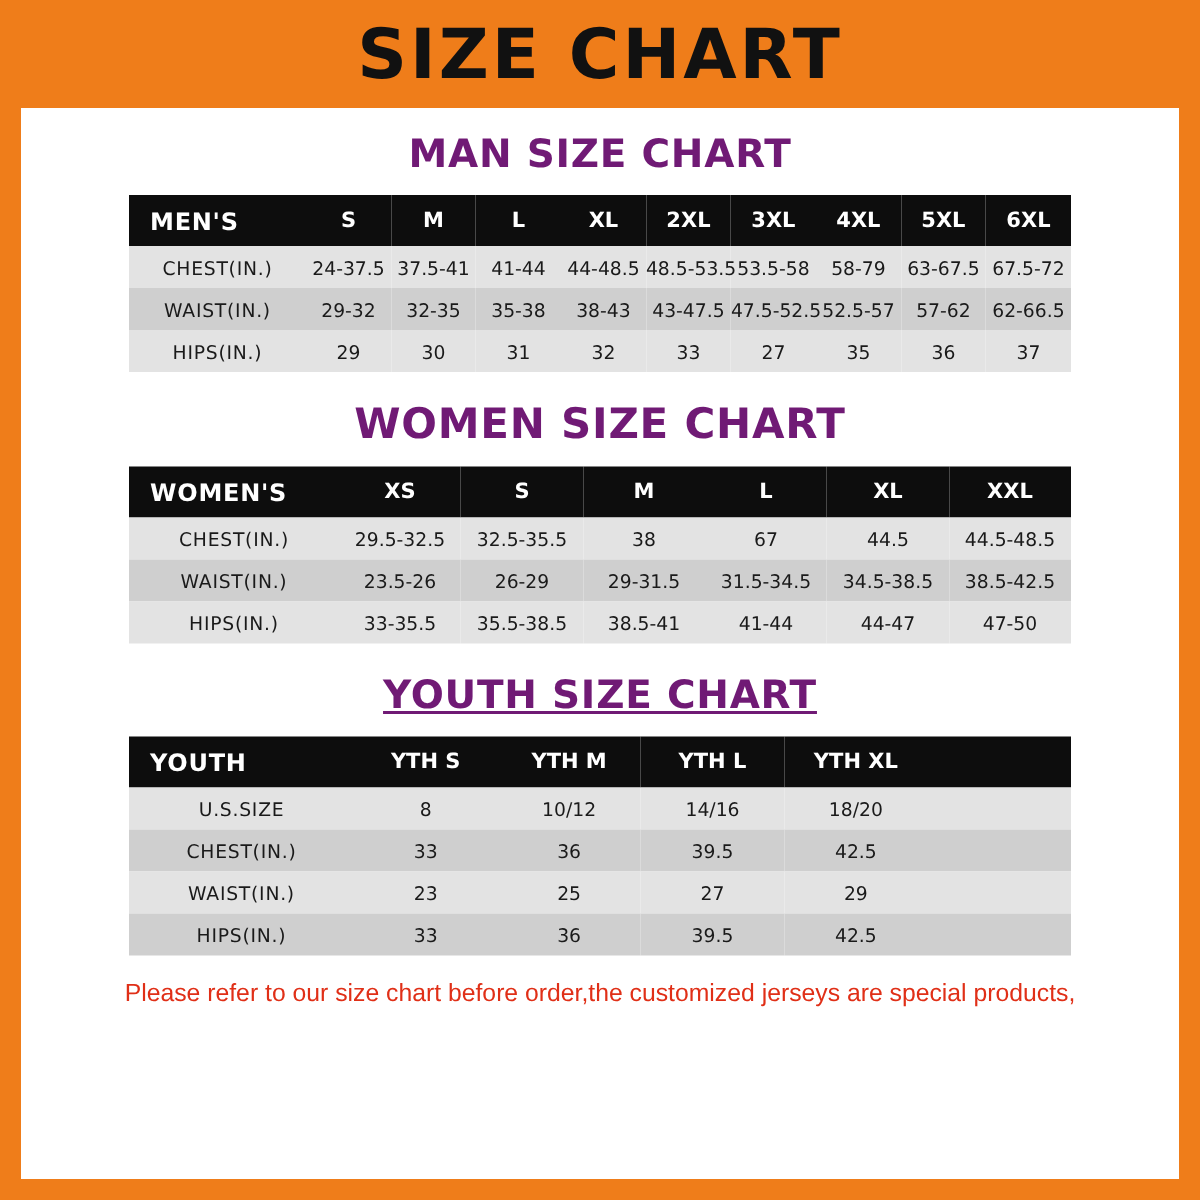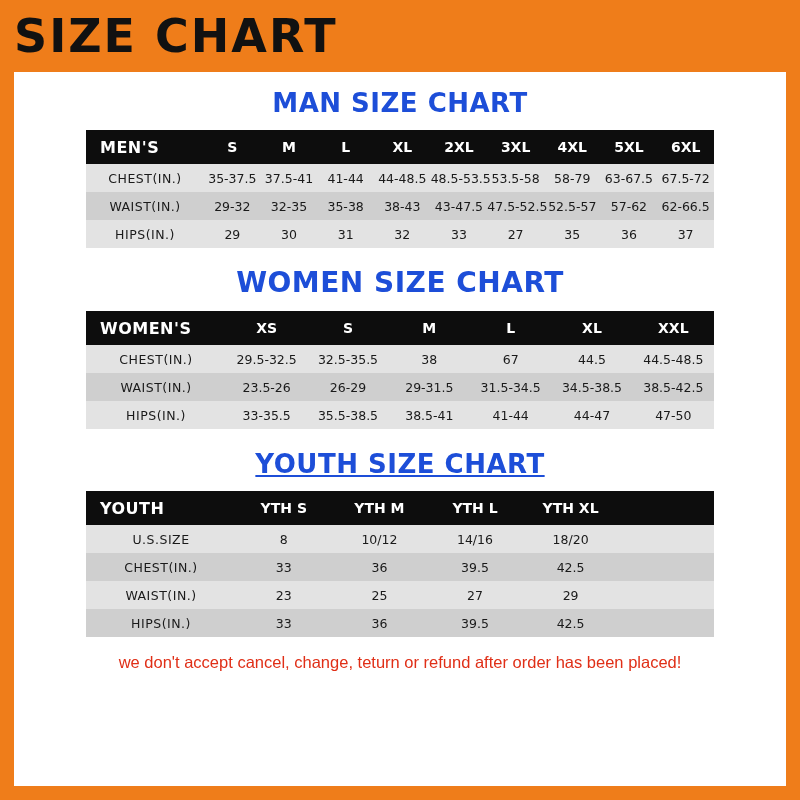--- a/index.html
+++ b/index.html
@@ -20,37 +20,38 @@
     background: #ffffff;
     box-sizing: border-box;
     border-left: 14px solid #ef7d1a;
     border-right: 14px solid #ef7d1a;
   }
   .banner {
     height: 72px;
     background: #ef7d1a;
     display: flex;
     align-items: center;
+    justify-content: center;
   }
   .banner-title {
     font-family: "DejaVu Sans", sans-serif;
     font-weight: bold;
     font-size: 46px;
     letter-spacing: 2px;
     color: #111111;
     line-height: 1;
   }
   .content {
     padding: 0 14px;
   }
   .section-title {
     text-align: center;
     font-family: "DejaVu Sans", sans-serif;
     font-weight: bold;
-    color: #1d4ed8;
+    color: #701a75;
     letter-spacing: 0.5px;
   }
   .t-man { font-size: 26px; margin: 16px 0 12px 0; }
   .t-women { font-size: 28px; margin: 18px 0 12px 0; }
   .t-youth { font-size: 26px; margin: 20px 0 12px 0; text-decoration: underline; }
 
   table.size {
     width: 628px;
     margin: 0 auto;
     border-collapse: collapse;
@@ -146,21 +147,21 @@
           <th>2XL</th>
           <th>3XL</th>
           <th>4XL</th>
           <th>5XL</th>
           <th>6XL</th>
         </tr>
       </thead>
       <tbody>
         <tr class="light">
           <td class="rowhead">CHEST(IN.)</td>
-          <td>35-37.5</td>
+          <td>24-37.5</td>
           <td>37.5-41</td>
           <td>41-44</td>
           <td>44-48.5</td>
           <td>48.5-53.5</td>
           <td>53.5-58</td>
           <td>58-79</td>
           <td>63-67.5</td>
           <td>67.5-72</td>
         </tr>
         <tr class="dark">
@@ -293,19 +294,19 @@
           <td>33</td>
           <td>36</td>
           <td>39.5</td>
           <td>42.5</td>
           <td></td>
         </tr>
       </tbody>
     </table>
 
     <div class="footer-note">
-      <div>we don't accept cancel, change, teturn or refund after order has been placed!</div>
+      <div>Please refer to our size chart before order,the customized jerseys are special products,</div>
     </div>
 
   </div>
 
   <div class="bottom-bar"></div>
 </div>
 
 </body></html>

